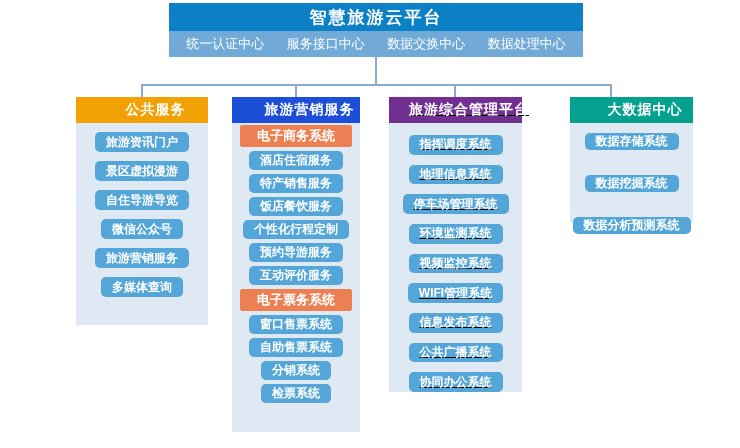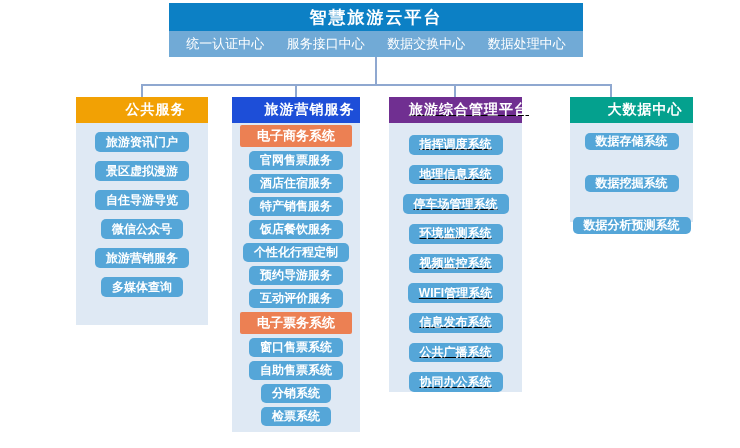--- a/index.html
+++ b/index.html
@@ -77,21 +77,20 @@
           <div class="pill">自住导游导览</div>
           <div class="pill">微信公众号</div>
           <div class="pill">旅游营销服务</div>
           <div class="pill">多媒体查询</div>
         </div>
       </div>
       <div class="column col-1">
         <div class="col-header" style="background: #1d4ed8;">旅游营销服务</div>
         <div class="panel">
           <div class="subheader">电子商务系统</div>
-          <div class="pill">官网售票服务</div>
           <div class="pill">酒店住宿服务</div>
           <div class="pill">特产销售服务</div>
           <div class="pill">饭店餐饮服务</div>
           <div class="pill">个性化行程定制</div>
           <div class="pill">预约导游服务</div>
           <div class="pill">互动评价服务</div>
           <div class="subheader">电子票务系统</div>
           <div class="pill">窗口售票系统</div>
           <div class="pill">自助售票系统</div>
           <div class="pill">分销系统</div>

